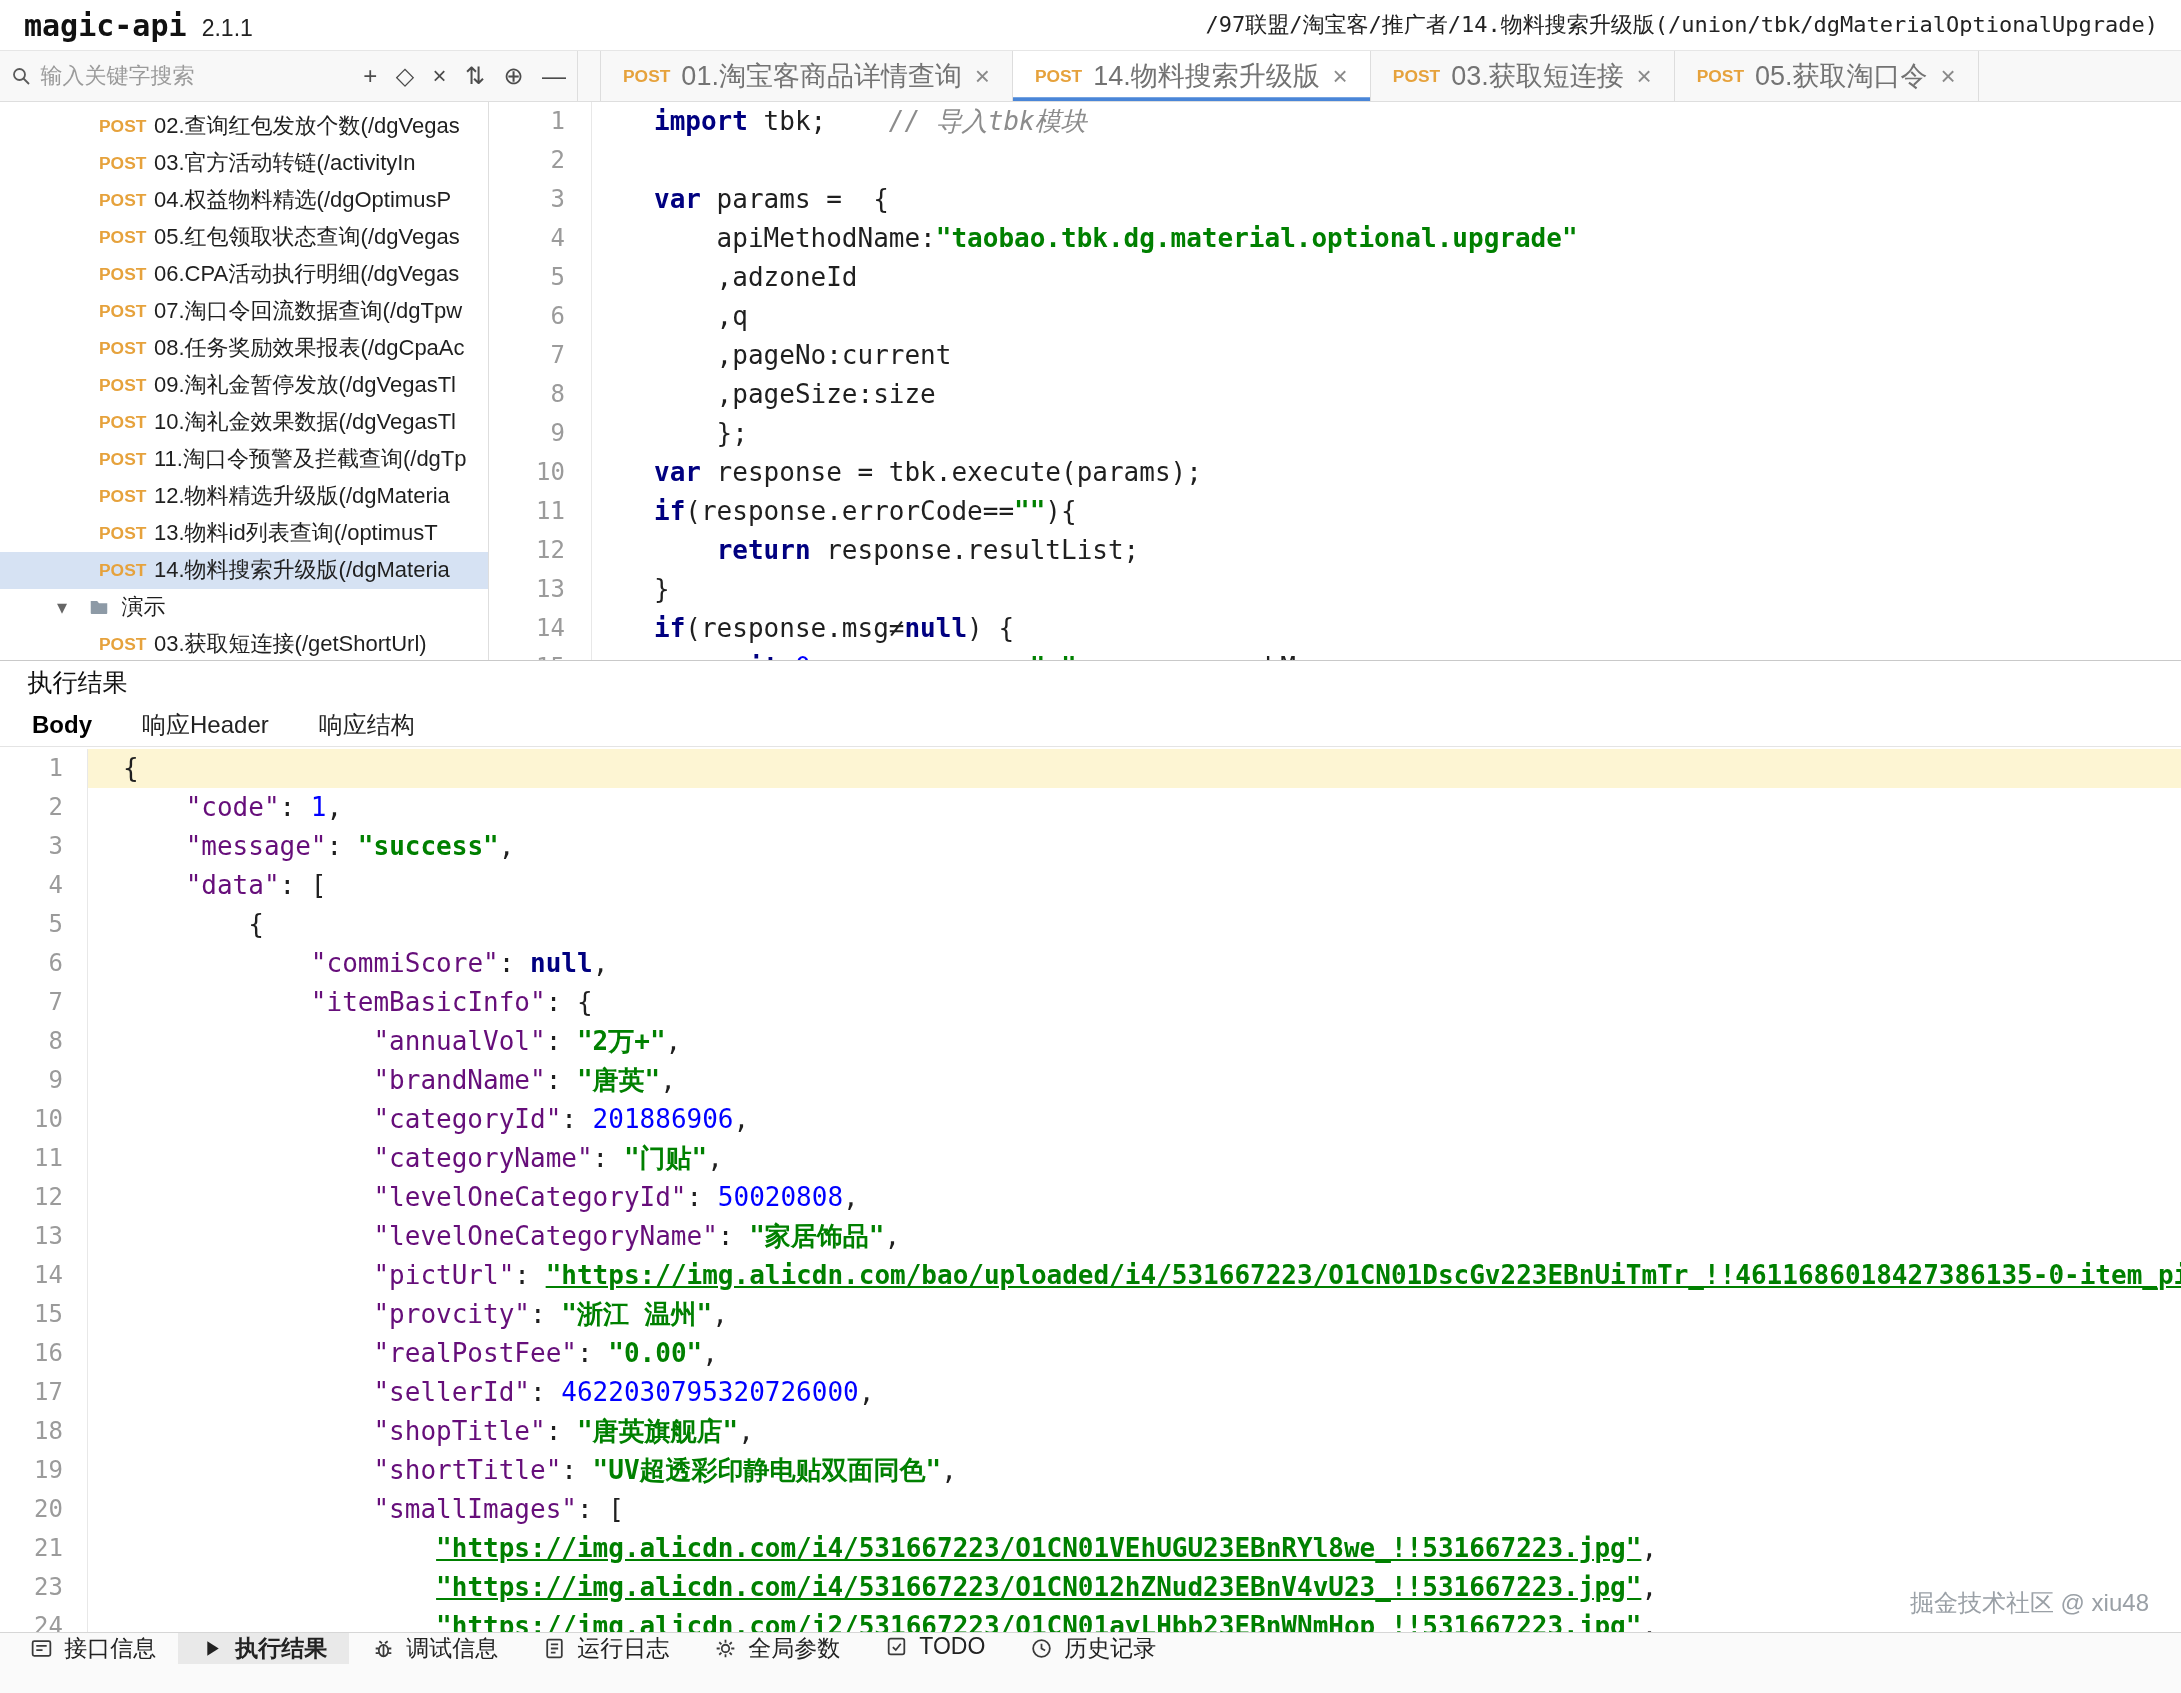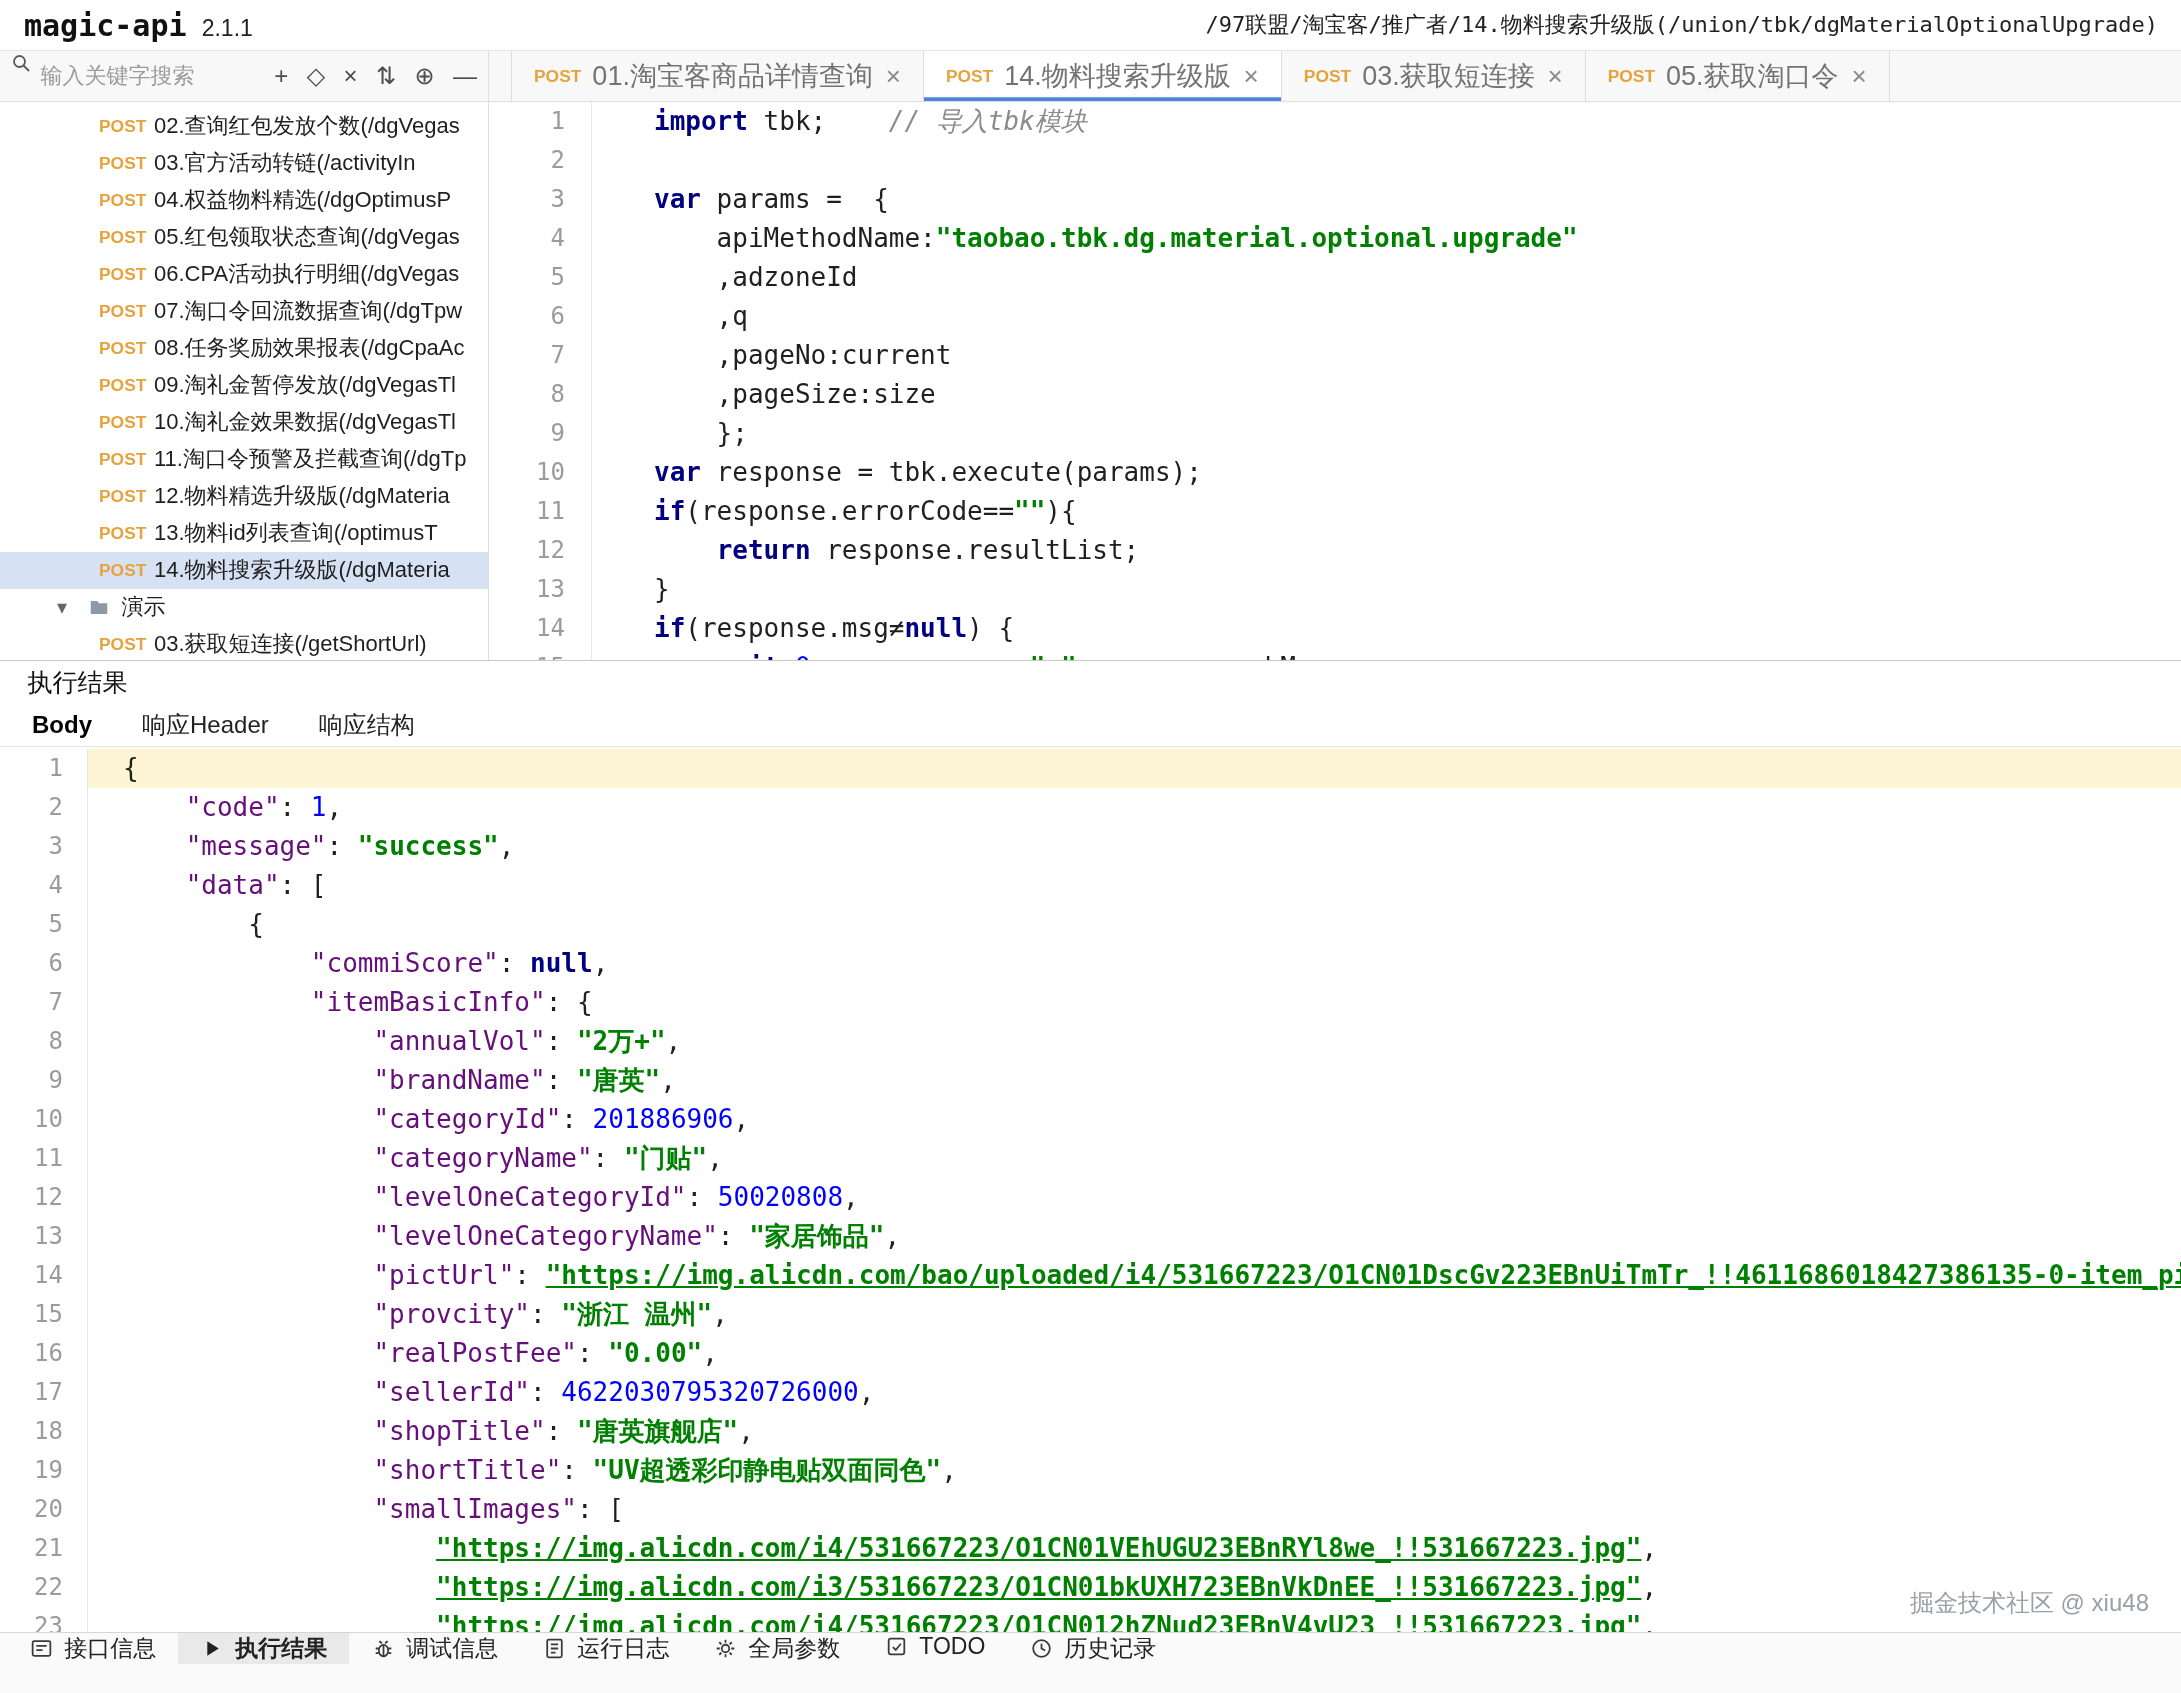--- a/index.html
+++ b/index.html
@@ -13,21 +13,21 @@
 
   
   .topbar{height:51px;flex:none;display:flex;justify-content:space-between;align-items:center;
     padding:0 24px;border-bottom:0.9px solid #e6e6e6;background:#fff}
   .app-name{font-family:"DejaVu Sans Mono",monospace;font-weight:bold;font-size:30px;color:#111}
   .app-version{font-size:23px;margin-left:11px;color:#222}
   .breadcrumb{font-family:"DejaVu Sans Mono",monospace;font-size:22px;color:#222}
 
   
   .row2{height:51px;flex:none;display:flex;background:#f8f8f8;border-bottom:0.9px solid #dedede}
-  .explorer-toolbar{width:489px;flex:none;display:flex;gap:7.3px;
+  .explorer-toolbar{width:578px;flex:none;display:flex;align-items:center;gap:7.3px;
     padding:0 11px 0 9.2px;border-right:0.9px solid #dedede}
   .explorer-toolbar svg{flex:none}
   .search-input{flex:1;min-width:0;border:none;outline:none;background:transparent;
     font-size:22px;color:#333;font-family:"Liberation Sans",sans-serif}
   .search-input::placeholder{color:#9b9b9b}
   .tool-icons{display:flex;align-items:center;gap:18.4px;font-size:24px;color:#4c4c4c}
   .tool-icons .ticon{cursor:pointer;line-height:1}
   .tabstrip{flex:1;display:flex;align-items:stretch;padding-left:22px;overflow:hidden}
   .tab{display:flex;align-items:center;gap:11px;padding:0 22px;border-right:0.9px solid #ddd;white-space:nowrap}
   .tab:first-child{border-left:0.9px solid #ddd}
@@ -360,24 +360,20 @@
       </div>
       <div class="code-line">
         <span class="num">20</span>
         <span class="code"><span class="t-p">                </span><span class="t-j">"smallImages"</span><span class="t-p">: [</span></span>
       </div>
       <div class="code-line">
         <span class="num">21</span>
         <span class="code"><span class="t-p">                    </span><span class="t-l">"https://img.alicdn.com/i4/531667223/O1CN01VEhUGU23EBnRYl8we_!!531667223.jpg"</span><span class="t-p">,</span></span>
       </div>
       <div class="code-line">
-        <span class="num">22</span>
-        <span class="code"><span class="t-p">                    </span><span class="t-l">"https://img.alicdn.com/i3/531667223/O1CN01bkUXH723EBnVkDnEE_!!531667223.jpg"</span><span class="t-p">,</span></span>
-      </div>
-      <div class="code-line">
         <span class="num">23</span>
         <span class="code"><span class="t-p">                    </span><span class="t-l">"https://img.alicdn.com/i4/531667223/O1CN012hZNud23EBnV4vU23_!!531667223.jpg"</span><span class="t-p">,</span></span>
       </div>
       <div class="code-line">
         <span class="num">24</span>
         <span class="code"><span class="t-p">                    </span><span class="t-l">"https://img.alicdn.com/i2/531667223/O1CN01ayLHbb23EBnWNmHop_!!531667223.jpg"</span><span class="t-p">,</span></span>
       </div>
     </div>
   <div class="watermark">掘金技术社区 @ xiu48</div>
 </section>

